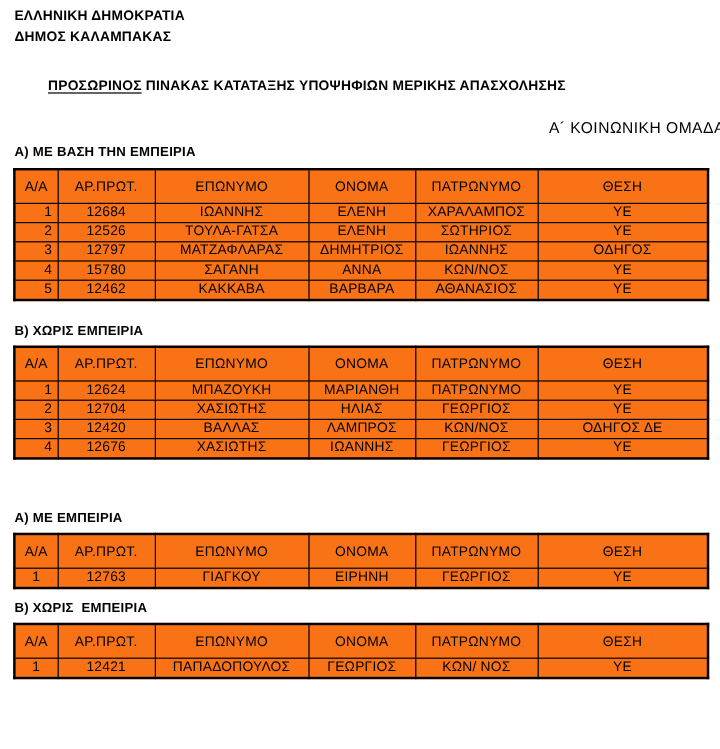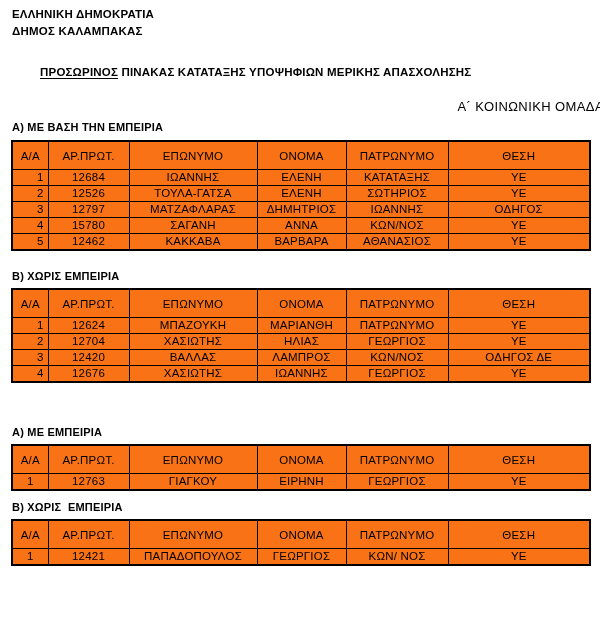--- a/index.html
+++ b/index.html
@@ -149,21 +149,21 @@
         <th>ΠΑΤΡΩΝΥΜΟ</th>
         <th>ΘΕΣΗ</th>
       </tr>
     </thead>
     <tbody>
       <tr>
         <td class="num">1</td>
         <td>12684</td>
         <td>ΙΩΑΝΝΗΣ</td>
         <td>ΕΛΕΝΗ</td>
-        <td>ΚΑΤΑΤΑΞΗΣ</td>
+        <td>ΧΑΡΑΛΑΜΠΟΣ</td>
         <td>ΥΕ</td>
       </tr>
       <tr>
         <td class="num">2</td>
         <td>12526</td>
         <td>ΤΟΥΛΑ-ΓΑΤΣΑ</td>
         <td>ΕΛΕΝΗ</td>
         <td>ΣΩΤΗΡΙΟΣ</td>
         <td>ΥΕ</td>
       </tr>

